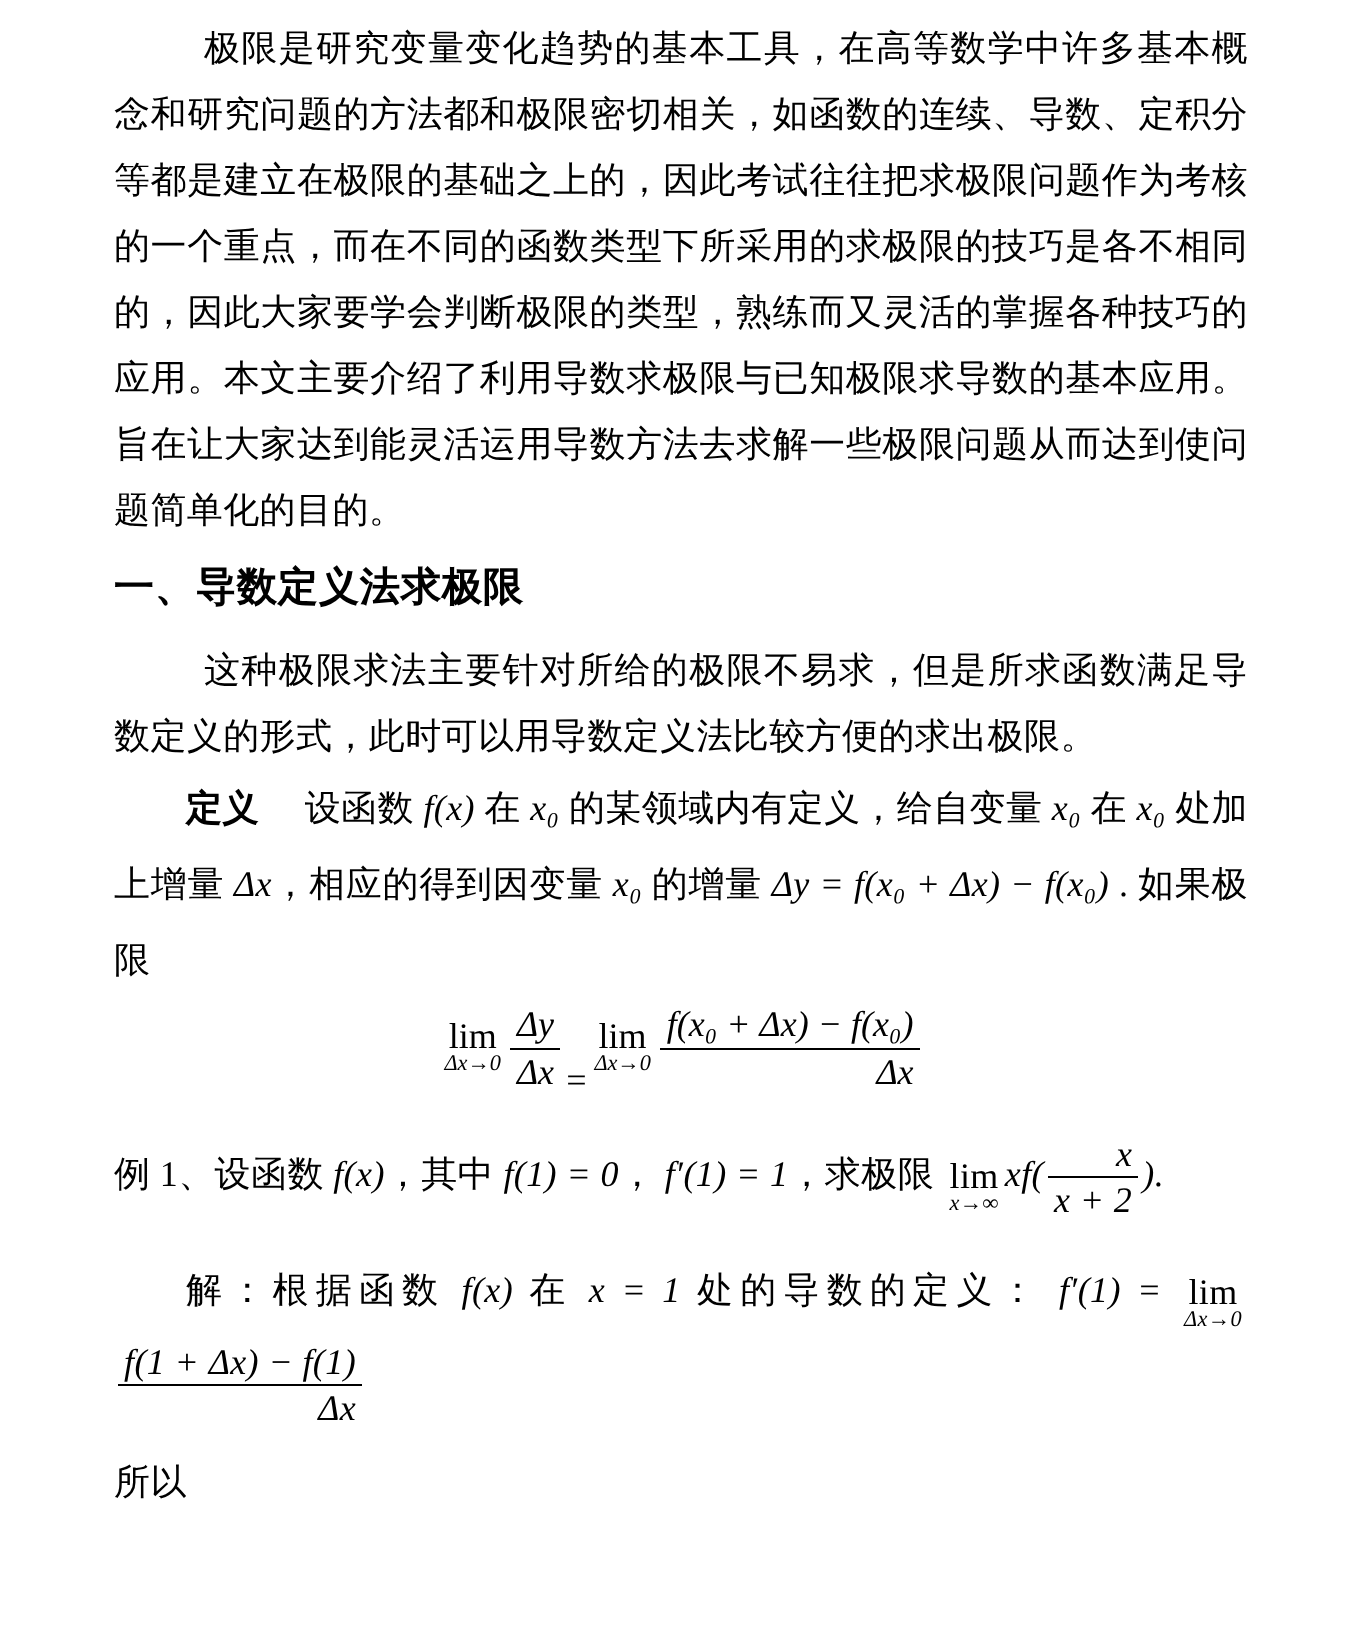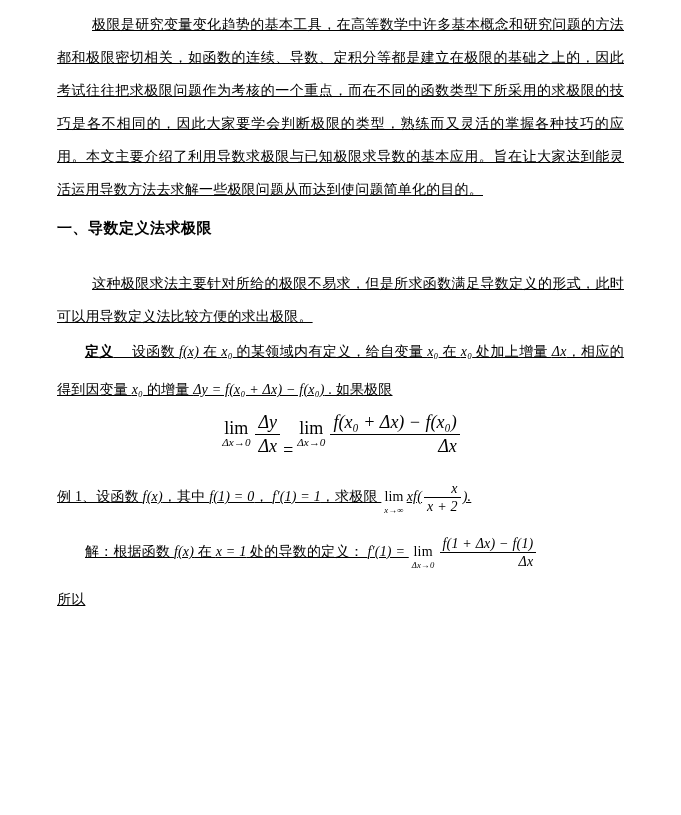--- a/index.html
+++ b/index.html
@@ -7,37 +7,36 @@
     width: 681px; height: 815px;
     background: #ffffff;
     overflow: hidden;
     font-family: "Liberation Serif", "DejaVu Serif", serif;
     color: #000;
   }
   .page { padding: 8px 57px 0 57px; position: relative; }
 
   p, h2 { margin: 0; }
   .para {
-    font-size: 14px;
+    font-size: 18px;
     line-height: 33px;
     text-align: justify;
     letter-spacing: 0.2px;
-    text-decoration: underline;
   }
   .indent { text-indent: 2.5em; }
   .indent2 { text-indent: 2em; }
 
   .heading {
-    font-size: 15px;
+    font-size: 20px;
     font-weight: bold;
     line-height: 25px;
     letter-spacing: 0.5px;
   }
   .h1 { margin-top: 10px; }
-  .p2 { margin-top: 26px; }
+  .p2 { margin-top: 12px; }
 
   .defpara { line-height: 38px; margin-top: 0; }
   .mathline { text-align: justify; }
 
   .display-formula {
     text-align: center;
     height: 50px;
     display: flex;
     align-items: center;
     justify-content: center;

